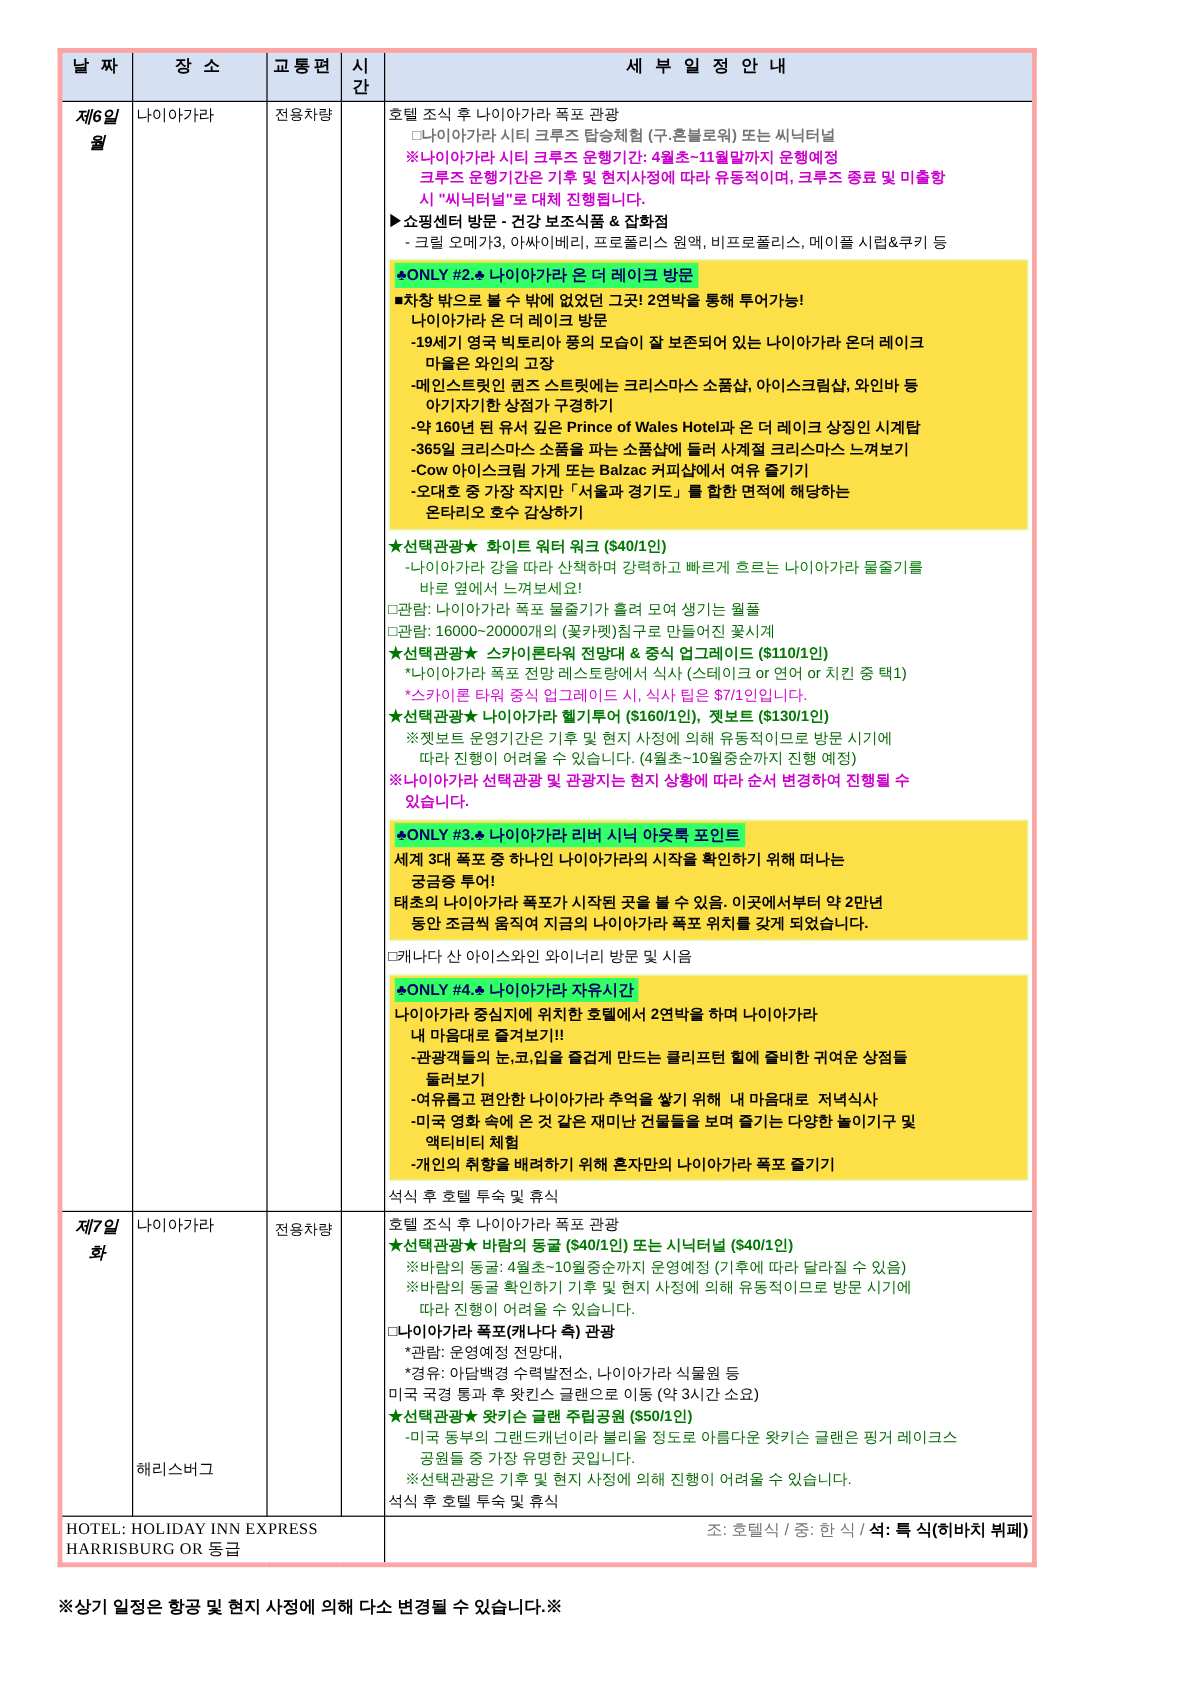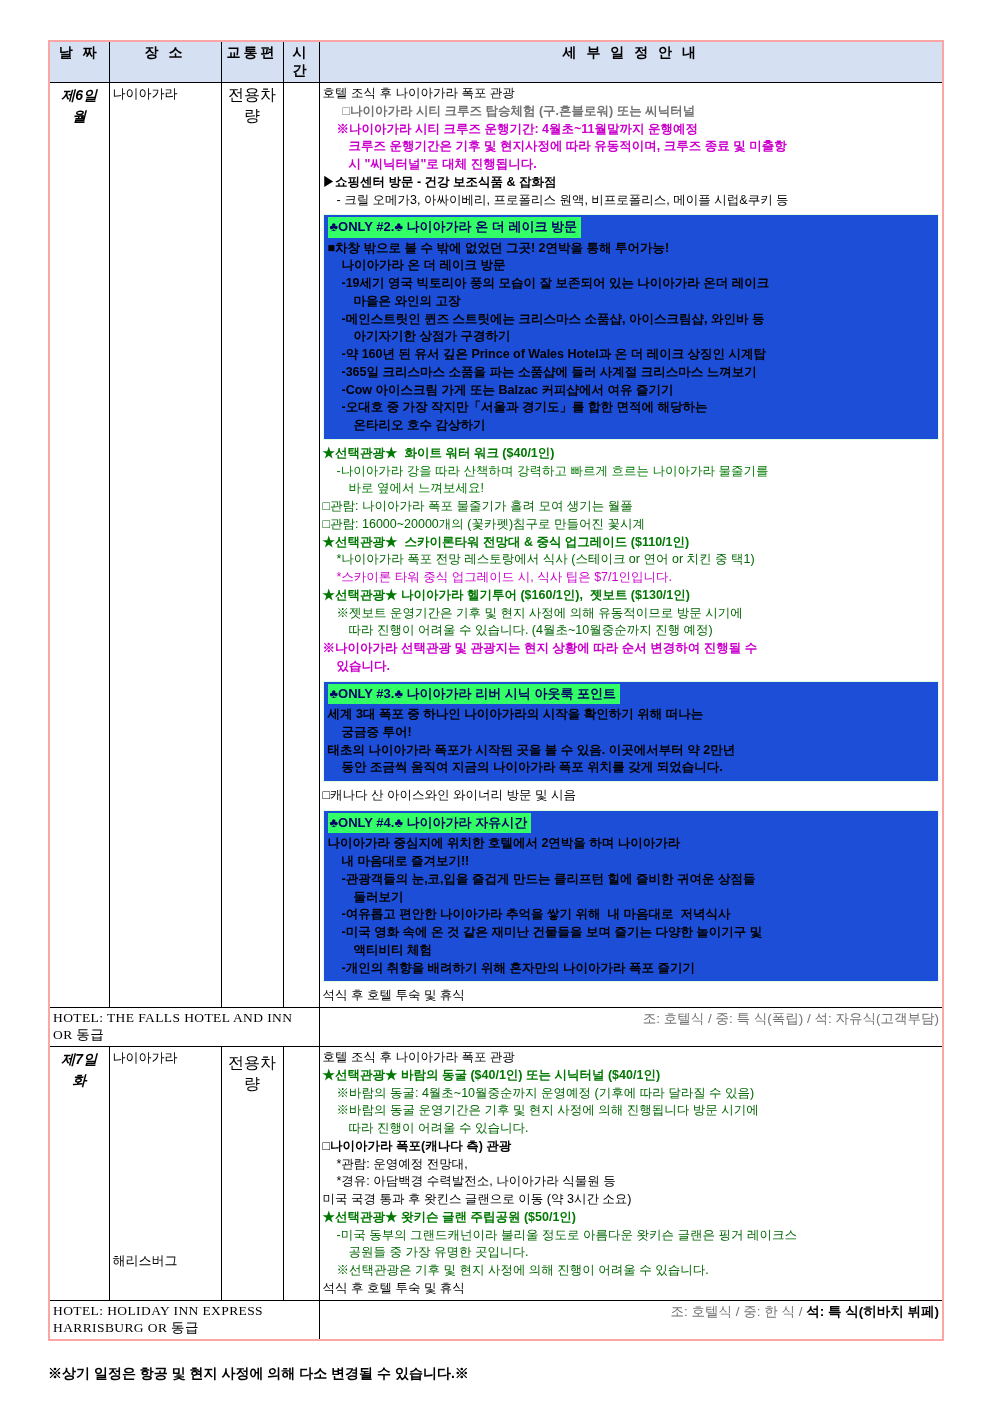--- a/index.html
+++ b/index.html
@@ -15,24 +15,24 @@
     position: relative;
   }
   .page {
     position: relative;
     width: 992px;
     height: 1403px;
     box-sizing: border-box;
     padding: 40px 48px 0 48px;
   }
   table.itin {
-    width: 896px;
+    width: 816px;
     border-collapse: collapse;
     table-layout: fixed;
-    border: 2px solid #fca5a5;
+    border: 4px solid #fca5a5;
   }
   table.itin td, table.itin th {
     border: 1px solid #000;
     vertical-align: top;
     padding: 2px 3px;
   }
   thead th {
     background: #d5e0f2;
     text-align: center;
     font-size: 14px;
@@ -58,42 +58,42 @@
   td.place-cell {
     text-align: left;
     font-size: 13px;
     padding-top: 8px;
   }
   td.place-cell .pl2 {
     display: block;
   }
   td.transport-cell {
     text-align: center;
-    font-size: 16px;
+    font-size: 12px;
     vertical-align: top;
     padding-top: 30px;
   }
   td.time-cell { }
   td.detail-cell {
     font-size: 12.5px;
     line-height: 1.42;
     padding: 4px 5px 4px 6px;
   }
   .ln { display: block; white-space: pre-wrap; }
   .b { font-weight: bold; }
   .blue { color: #737373; margin-left: 20px; }
   .magenta { color: #cc00cc; }
   .green { color: #007700; }
   .dkgreen { color: #006600; }
   .black { color: #000; }
   .indent1 { padding-left: 14px; display: block; }
   .indent2 { padding-left: 26px; display: block; }
 
   .only-box {
-    background: #1d4ed8;
+    background: #fde047;
     border: 1px solid #ddffdd;
     margin: 5px 0 5px 0;
     padding: 2px 4px 4px 4px;
   }
   .only-head {
     background: #33ff66;
     color: #000066;
     font-weight: bold;
     font-size: 13px;
     display: inline-block;
@@ -227,24 +227,20 @@
                 <span class="ln b indent1">-미국 영화 속에 온 것 같은 재미난 건물들을 보며 즐기는 다양한 놀이기구 및</span>
                 <span class="ln b indent2">액티비티 체험</span>
                 <span class="ln b indent1">-개인의 취향을 배려하기 위해 혼자만의 나이아가라 폭포 즐기기</span>
               </div>
           </div>
           <div id="d6l4">
               <span class="ln black">석식 후 호텔 투숙 및 휴식</span>
             </div>
         </td>
       </tr>
-      <tr class="hotel-row">
-        <td class="hotel-left" colspan="4">HOTEL: THE FALLS HOTEL AND INN OR 동급</td>
-        <td class="hotel-right blue">조: 호텔식 / 중: 특  식(폭립) / 석: 자유식(고객부담)</td>
-      </tr>
 
       <tr>
         <td class="date-cell">
           <span>제7일</span><br>
           <span>화</span>
         </td>
         <td class="place-cell">
           <span>나이아가라</span>
           <span class="pl2" style="margin-top:185px;">해리스버그</span>
         </td>
@@ -252,21 +248,21 @@
           <span>전용차량</span>
         </td>
         <td class="time-cell">
           <span></span>
         </td>
         <td class="detail-cell">
           <div id="d7l">
               <span class="ln black">호텔 조식 후 나이아가라 폭포 관광</span>
               <span class="ln green b">★선택관광★ 바람의 동굴 ($40/1인) 또는 시닉터널 ($40/1인)</span>
               <span class="ln dkgreen indent1">※바람의 동굴: 4월초~10월중순까지 운영예정 (기후에 따라 달라질 수 있음)</span>
-              <span class="ln dkgreen indent1">※바람의 동굴 운영기간은 기후 및 현지 사정에 의해 진행됩니다 방문 시기에</span>
+              <span class="ln dkgreen indent1">※바람의 동굴 확인하기 기후 및 현지 사정에 의해 유동적이므로 방문 시기에</span>
               <span class="ln dkgreen indent2">따라 진행이 어려울 수 있습니다.</span>
               <span class="ln black b">□나이아가라 폭포(캐나다 측) 관광</span>
               <span class="ln black indent1">*관람: 운영예정 전망대,</span>
               <span class="ln black indent1">*경유: 아담백경 수력발전소, 나이아가라 식물원 등</span>
               <span class="ln black">미국 국경 통과 후 왓킨스 글랜으로 이동 (약 3시간 소요)</span>
               <span class="ln green b">★선택관광★ 왓키슨 글랜 주립공원 ($50/1인)</span>
               <span class="ln dkgreen indent1">-미국 동부의 그랜드캐넌이라 불리울 정도로 아름다운 왓키슨 글랜은 핑거 레이크스</span>
               <span class="ln dkgreen indent2">공원들 중 가장 유명한 곳입니다.</span>
               <span class="ln dkgreen indent1">※선택관광은 기후 및 현지 사정에 의해 진행이 어려울 수 있습니다.</span>
               <span class="ln black">석식 후 호텔 투숙 및 휴식</span>

